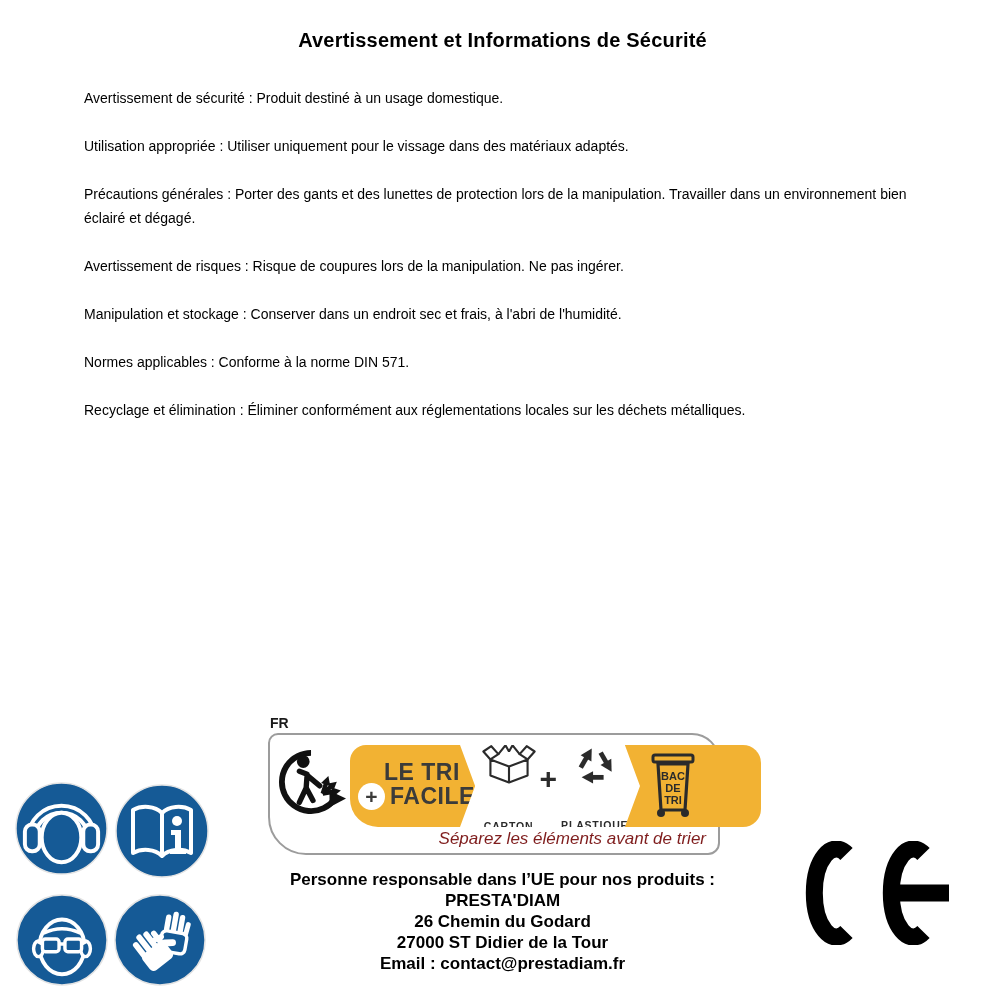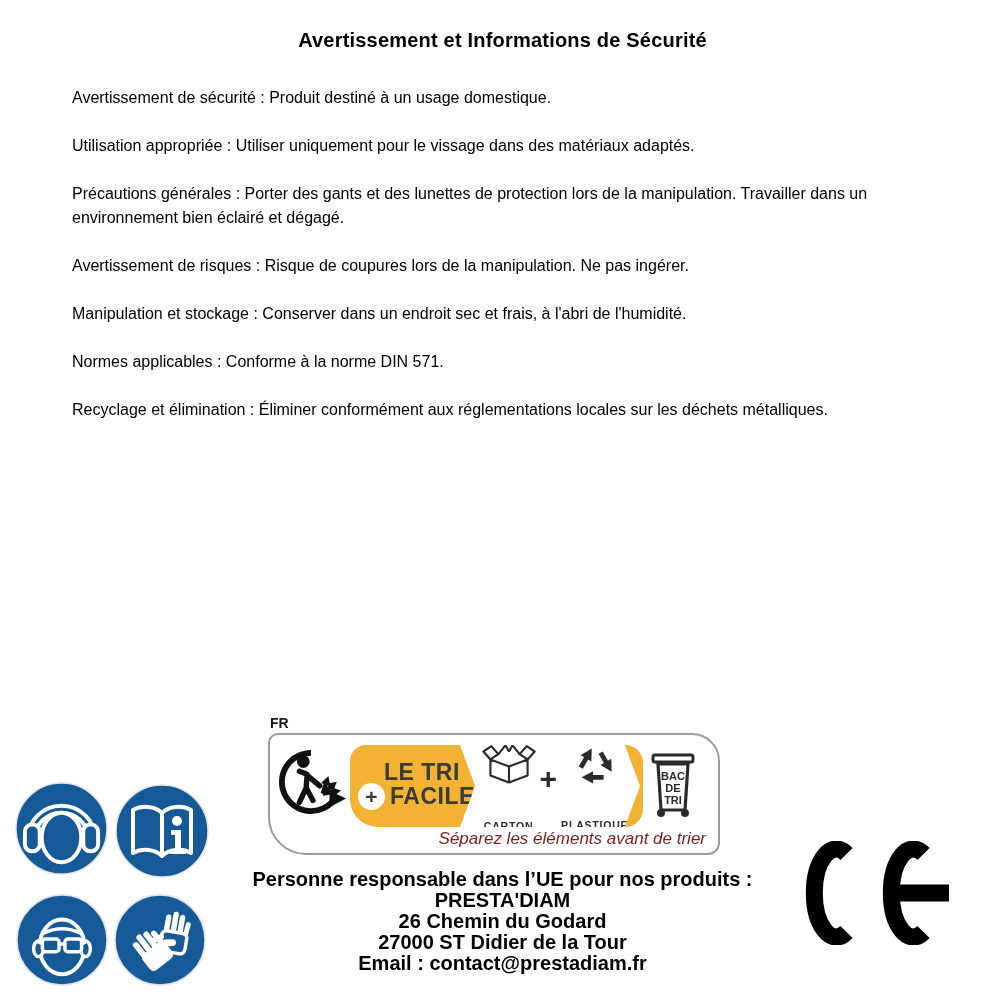--- a/index.html
+++ b/index.html
@@ -5,35 +5,35 @@
   html,body{margin:0;padding:0;background:#fff;}
   #canvas{
     position:relative;width:1005px;height:1005px;background:#ffffff;
     font-family:"Liberation Sans", sans-serif;color:#000;overflow:hidden;
   }
   .title{
     position:absolute;top:29px;left:0;width:100%;text-align:center;
     font-size:20px;font-weight:bold;letter-spacing:.2px;
   }
   .paras{position:absolute;top:86px;left:72px;width:866px;}
-  .paras p{margin:0 0 24px 0;font-size:16px;line-height:24px;}
+  .paras p{margin:0 0 24px 12px;font-size:14px;line-height:24px;}
 
   
   .safety-icon{position:absolute;}
   .safety-icon svg{display:block;}
 
   
   .fr-label{position:absolute;left:270px;top:715px;font-size:14px;font-weight:bold;color:#1a1a1a;}
   .infotri{
     position:absolute;left:268px;top:733px;width:452px;height:122px;background:#fff;
     border:2px solid #9c9c9c;border-radius:10px 28px 12px 38px;box-sizing:border-box;
   }
   .triman{position:absolute;left:8px;top:12px;width:68px;height:68px;}
   .tri-yellow{
-    position:absolute;left:80px;top:10px;width:293px;height:82px;
+    position:absolute;left:80px;top:10px;width:411px;height:82px;
     background:#F2B233;border-radius:16px 18px 18px 28px;
   }
   .tri-line1{position:absolute;left:34px;top:14px;font-size:23px;font-weight:bold;color:#3B3B3A;letter-spacing:.5px;}
   .tri-line2{position:absolute;left:8px;top:38px;display:flex;align-items:center;gap:5px;}
   .plus-circle{
     width:27px;height:27px;border-radius:50%;background:#fff;display:flex;
     align-items:center;justify-content:center;font-size:21px;font-weight:bold;color:#3B3B3A;line-height:1;
   }
   .tri-facile{font-size:23px;font-weight:bold;color:#3B3B3A;letter-spacing:.5px;}
   .whiteband{
@@ -46,21 +46,21 @@
   .material-label{font-size:10.5px;font-weight:bold;color:#2b2b2b;letter-spacing:.8px;margin-top:2px;}
   .plus-big{font-size:30px;font-weight:bold;color:#2b2b2b;margin-bottom:14px;}
   .bin{position:absolute;left:300px;top:6px;width:46px;height:68px;}
   .tagline{
     position:absolute;right:12px;top:94px;font-size:17px;font-style:italic;color:#7f1d1d;white-space:nowrap;
   }
 
   
   .contact{
     position:absolute;left:240px;top:869px;width:525px;text-align:center;
-    font-weight:bold;font-size:20px;line-height:21px;color:#000;
+    font-weight:bold;font-size:17px;line-height:21px;color:#000;
   }
   
   .ce{position:absolute;left:800px;top:841px;width:150px;height:104px;}
 </style>
 </head>
 <body>
 
 <div id="canvas">
 
   <div class="title">Avertissement et Informations de Sécurité</div>

